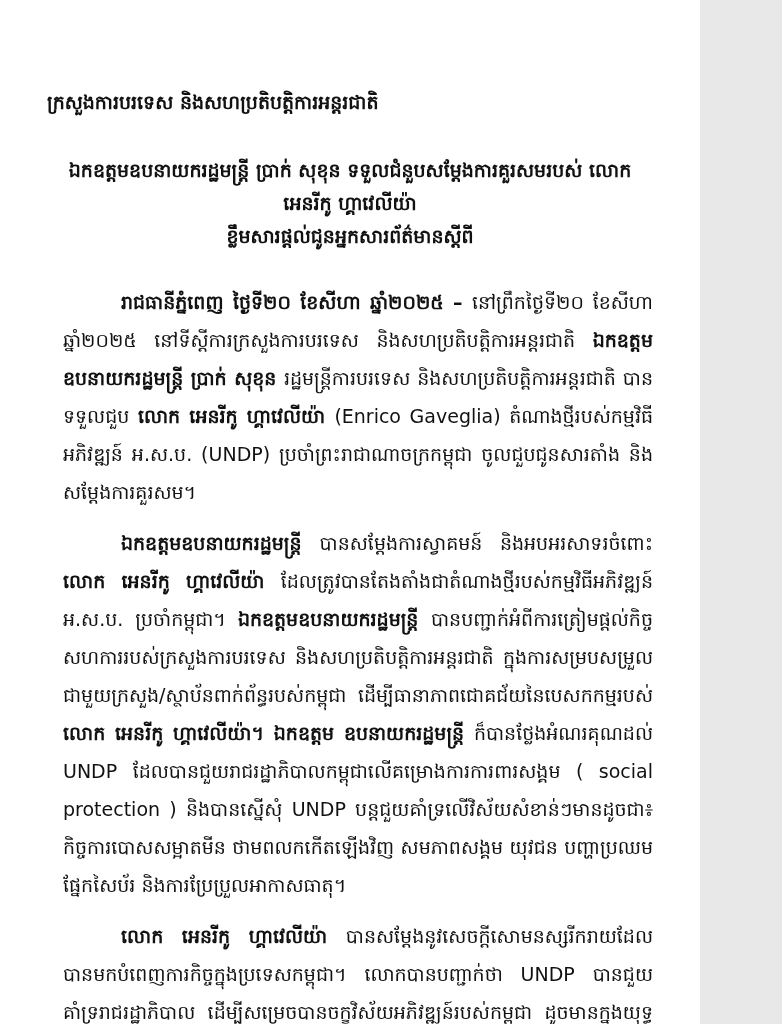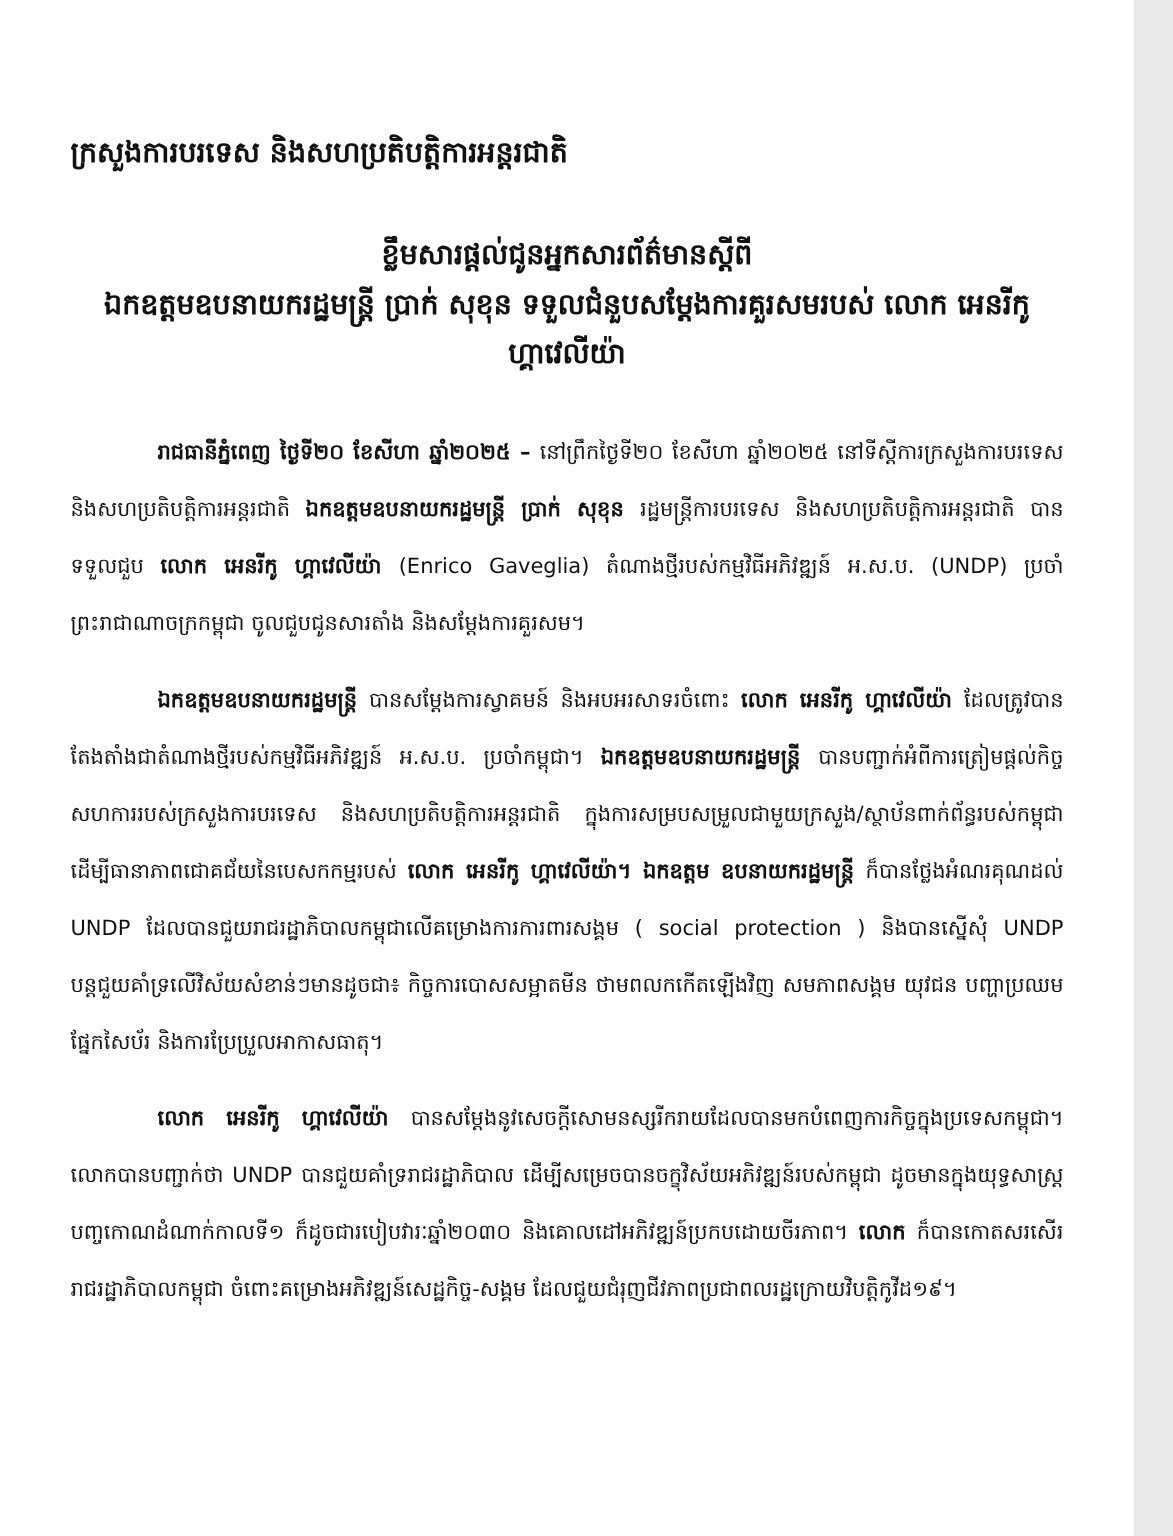--- a/index.html
+++ b/index.html
@@ -8,21 +8,21 @@
     background: #e8e8e8;
   }
   body {
     width: 782px;
     height: 1024px;
     font-family: "DejaVu Sans", sans-serif;
     color: #111111;
   }
   .page {
     box-sizing: border-box;
-    width: 756px;
+    width: 700px;
     height: 1024px;
     background: #ffffff;
     padding: 88px 47px 40px 47px;
     overflow: hidden;
   }
   .org-header {
     font-weight: bold;
     font-size: 19px;
     line-height: 28px;
     margin: 0 0 38px 0;
@@ -32,40 +32,40 @@
     text-align: center;
     font-weight: bold;
     font-size: 19px;
     line-height: 33px;
     margin: 0 0 30px 0;
   }
   .title-line {
     white-space: normal;
   }
   .body-para {
-    font-size: 14px;
+    font-size: 19px;
     line-height: 38px;
     text-align: justify;
     text-indent: 58px;
-    margin: 0 0 13px 0;
+    margin: 0 0 13px 16px;
   }
   .bold {
     font-weight: bold;
   }
 </style>
 </head>
 <body>
 
 <div class="page">
 
   <div class="org-header">ក្រសួងការបរទេស និងសហប្រតិបត្តិការអន្តរជាតិ</div>
 
   <div class="title-block">
+    <div class="title-line">ឯកឧត្តមឧបនាយករដ្ឋមន្ត្រី ប្រាក់ សុខុន ទទួលជំនួបសម្តែងការគួរសមរបស់ លោក អេនរីកូ ហ្គាវេលីយ៉ា</div>
     <div class="title-line">ខ្លឹមសារផ្តល់ជូនអ្នកសារព័ត៌មានស្តីពី</div>
-    <div class="title-line">ឯកឧត្តមឧបនាយករដ្ឋមន្ត្រី ប្រាក់ សុខុន ទទួលជំនួបសម្តែងការគួរសមរបស់ លោក អេនរីកូ ហ្គាវេលីយ៉ា</div>
   </div>
 
   <p class="body-para">
     <span class="bold">រាជធានីភ្នំពេញ ថ្ងៃទី២០ ខែសីហា ឆ្នាំ២០២៥ –  </span><span>នៅព្រឹកថ្ងៃទី២០ ខែសីហា ឆ្នាំ២០២៥ នៅទីស្តីការក្រសួងការបរទេស និងសហប្រតិបត្តិការអន្តរជាតិ </span><span class="bold">ឯកឧត្តមឧបនាយករដ្ឋមន្ត្រី ប្រាក់ សុខុន </span><span>រដ្ឋមន្ត្រីការបរទេស និងសហប្រតិបត្តិការអន្តរជាតិ បានទទួលជួប </span><span class="bold">លោក អេនរីកូ ហ្គាវេលីយ៉ា </span><span>(Enrico Gaveglia) តំណាងថ្មីរបស់កម្មវិធីអភិវឌ្ឍន៍ អ.ស.ប. (UNDP) ប្រចាំព្រះរាជាណាចក្រកម្ពុជា ចូលជួបជូនសារតាំង និងសម្តែងការគួរសម។</span>
   </p>
 
   <p class="body-para">
     <span class="bold">ឯកឧត្តមឧបនាយករដ្ឋមន្ត្រី </span><span>បានសម្តែងការស្វាគមន៍ និងអបអរសាទរចំពោះ </span><span class="bold">លោក អេនរីកូ ហ្គាវេលីយ៉ា </span><span>ដែលត្រូវបានតែងតាំងជាតំណាងថ្មីរបស់កម្មវិធីអភិវឌ្ឍន៍ អ.ស.ប. ប្រចាំកម្ពុជា។ </span><span class="bold">ឯកឧត្តមឧបនាយករដ្ឋមន្ត្រី </span><span>បានបញ្ជាក់អំពីការត្រៀមផ្តល់កិច្ចសហការរបស់ក្រសួងការបរទេស និងសហប្រតិបត្តិការអន្តរជាតិ ក្នុងការសម្របសម្រួលជាមួយក្រសួង/ស្ថាប័នពាក់ព័ន្ធរបស់កម្ពុជា ដើម្បីធានាភាពជោគជ័យនៃបេសកកម្មរបស់ </span><span class="bold">លោក អេនរីកូ ហ្គាវេលីយ៉ា។ ឯកឧត្តម ឧបនាយករដ្ឋមន្ត្រី </span><span>ក៏បានថ្លែងអំណរគុណដល់ UNDP ដែលបានជួយរាជរដ្ឋាភិបាលកម្ពុជាលើគម្រោងការការពារសង្គម ( social protection ) និងបានស្នើសុំ UNDP បន្តជួយគាំទ្រលើវិស័យសំខាន់ៗមានដូចជា៖ កិច្ចការបោសសម្អាតមីន ថាមពលកកើតឡើងវិញ សមភាពសង្គម យុវជន បញ្ហាប្រឈមផ្នែកសៃប័រ និងការប្រែប្រួលអាកាសធាតុ។</span>
   </p>
 

